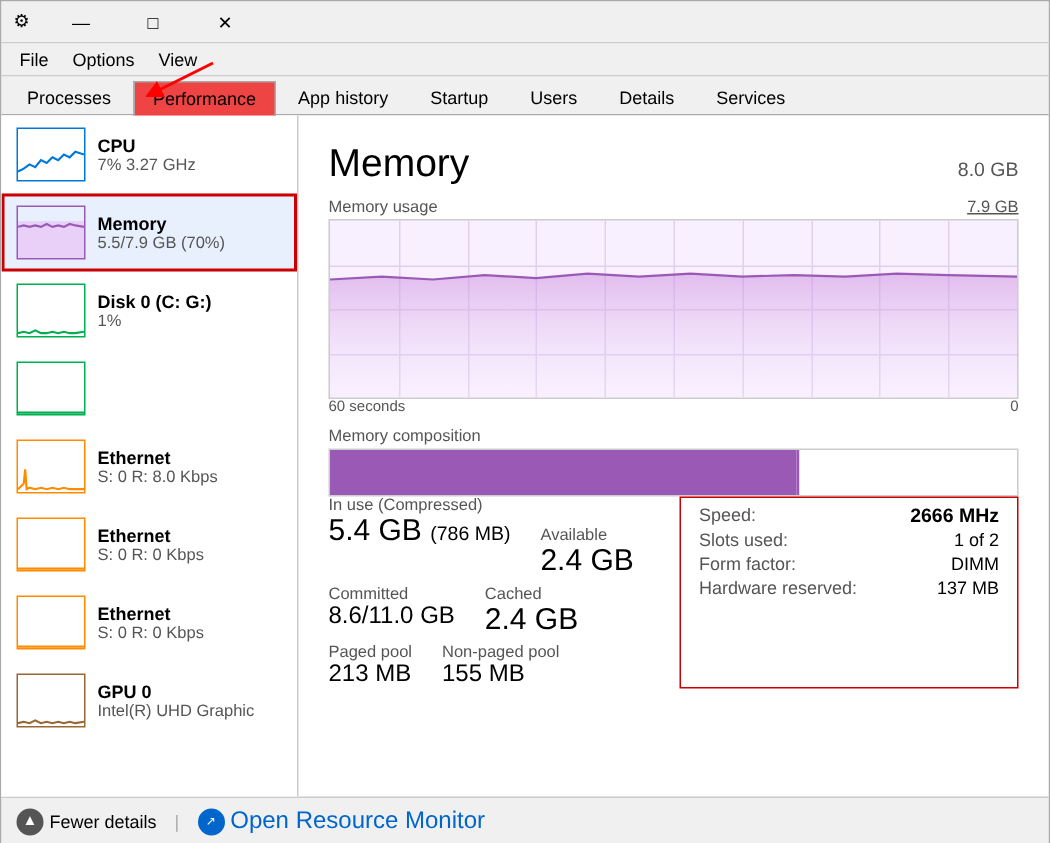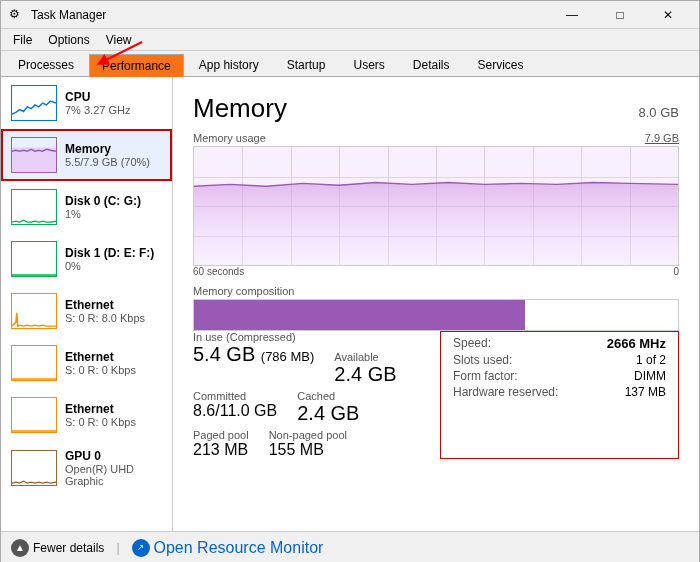--- a/index.html
+++ b/index.html
@@ -45,35 +45,35 @@
     }
     .tab {
       padding: 4px 12px;
       cursor: pointer;
       font-size: 12px;
       border: 1px solid transparent;
       border-bottom: none;
       margin-right: 2px;
     }
     .tab.active {
-      background: #f97316;
+      background: #ef4444;
       border-color: #aaa;
       border-bottom-color: white;
       margin-bottom: -1px;
       z-index: 1;
     }
 
     .main-content {
       display: flex;
       height: calc(562px - 76px - 32px);
       background: white;
     }
 
     .sidebar {
-      width: 172px;
+      width: 198px;
       border-right: 1px solid #ccc;
       overflow-y: auto;
       background: white;
       position: relative;
     }
     .sidebar-item {
       display: flex;
       align-items: center;
       padding: 6px 8px;
       cursor: pointer;
@@ -238,21 +238,20 @@
       pointer-events: none;
     }
   </style>
 </head>
 <body>
 
 <div class="window-wrapper">
 
   <div class="title-bar">
     <span class="title-bar-icon">⚙</span>
-    <span class="title-bar-text">Task Manager</span>
     <div class="title-bar-controls">
       <button class="title-bar-btn">—</button>
       <button class="title-bar-btn">□</button>
       <button class="title-bar-btn close">✕</button>
     </div>
   </div>
 
   <div class="arrow-container">
     <svg width="50" height="30" viewBox="0 0 50 30">
       <line x1="45" y1="5" x2="5" y2="25" stroke="red" stroke-width="2" marker-end="url(#arrowhead)"></line>
@@ -320,24 +319,20 @@
           <div class="sidebar-value">1%</div>
         </div>
       </div>
 
       <div class="sidebar-item">
         <div class="sidebar-graph" style="border-color:#00b050;">
           <svg viewBox="0 0 46 36" preserveAspectRatio="none">
             <polyline points="0,35 46,35" fill="none" stroke="#00b050" stroke-width="1.5"></polyline>
           </svg>
         </div>
-        <div class="sidebar-info">
-          <div class="sidebar-name">Disk 1 (D: E: F:)</div>
-          <div class="sidebar-value">0%</div>
-        </div>
       </div>
 
       <div class="sidebar-item">
         <div class="sidebar-graph" style="border-color:#ff8c00;">
           <svg viewBox="0 0 46 36" preserveAspectRatio="none">
             <polyline points="0,34 4,30 5,20 6,34 8,33 12,34 16,33 20,34 24,33 28,34 32,33 36,34 40,34 46,34" fill="none" stroke="#ff8c00" stroke-width="1.5"></polyline>
           </svg>
         </div>
         <div class="sidebar-info">
           <div class="sidebar-name">Ethernet</div>
@@ -370,21 +365,21 @@
       </div>
 
       <div class="sidebar-item">
         <div class="sidebar-graph" style="border-color:#996633;">
           <svg viewBox="0 0 46 36" preserveAspectRatio="none">
             <polyline points="0,34 4,33 8,34 12,32 16,34 20,33 24,34 28,33 32,34 36,33 40,34 46,33" fill="none" stroke="#996633" stroke-width="1.5"></polyline>
           </svg>
         </div>
         <div class="sidebar-info">
           <div class="sidebar-name">GPU 0</div>
-          <div class="sidebar-value">Open(R) UHD Graphic</div>
+          <div class="sidebar-value">Intel(R) UHD Graphic</div>
         </div>
       </div>
 
     </div>
 
     <div class="detail-panel">
 
       <div class="detail-title-row">
         <span class="detail-title">Memory</span>
         <span class="detail-total">8.0 GB</span>

